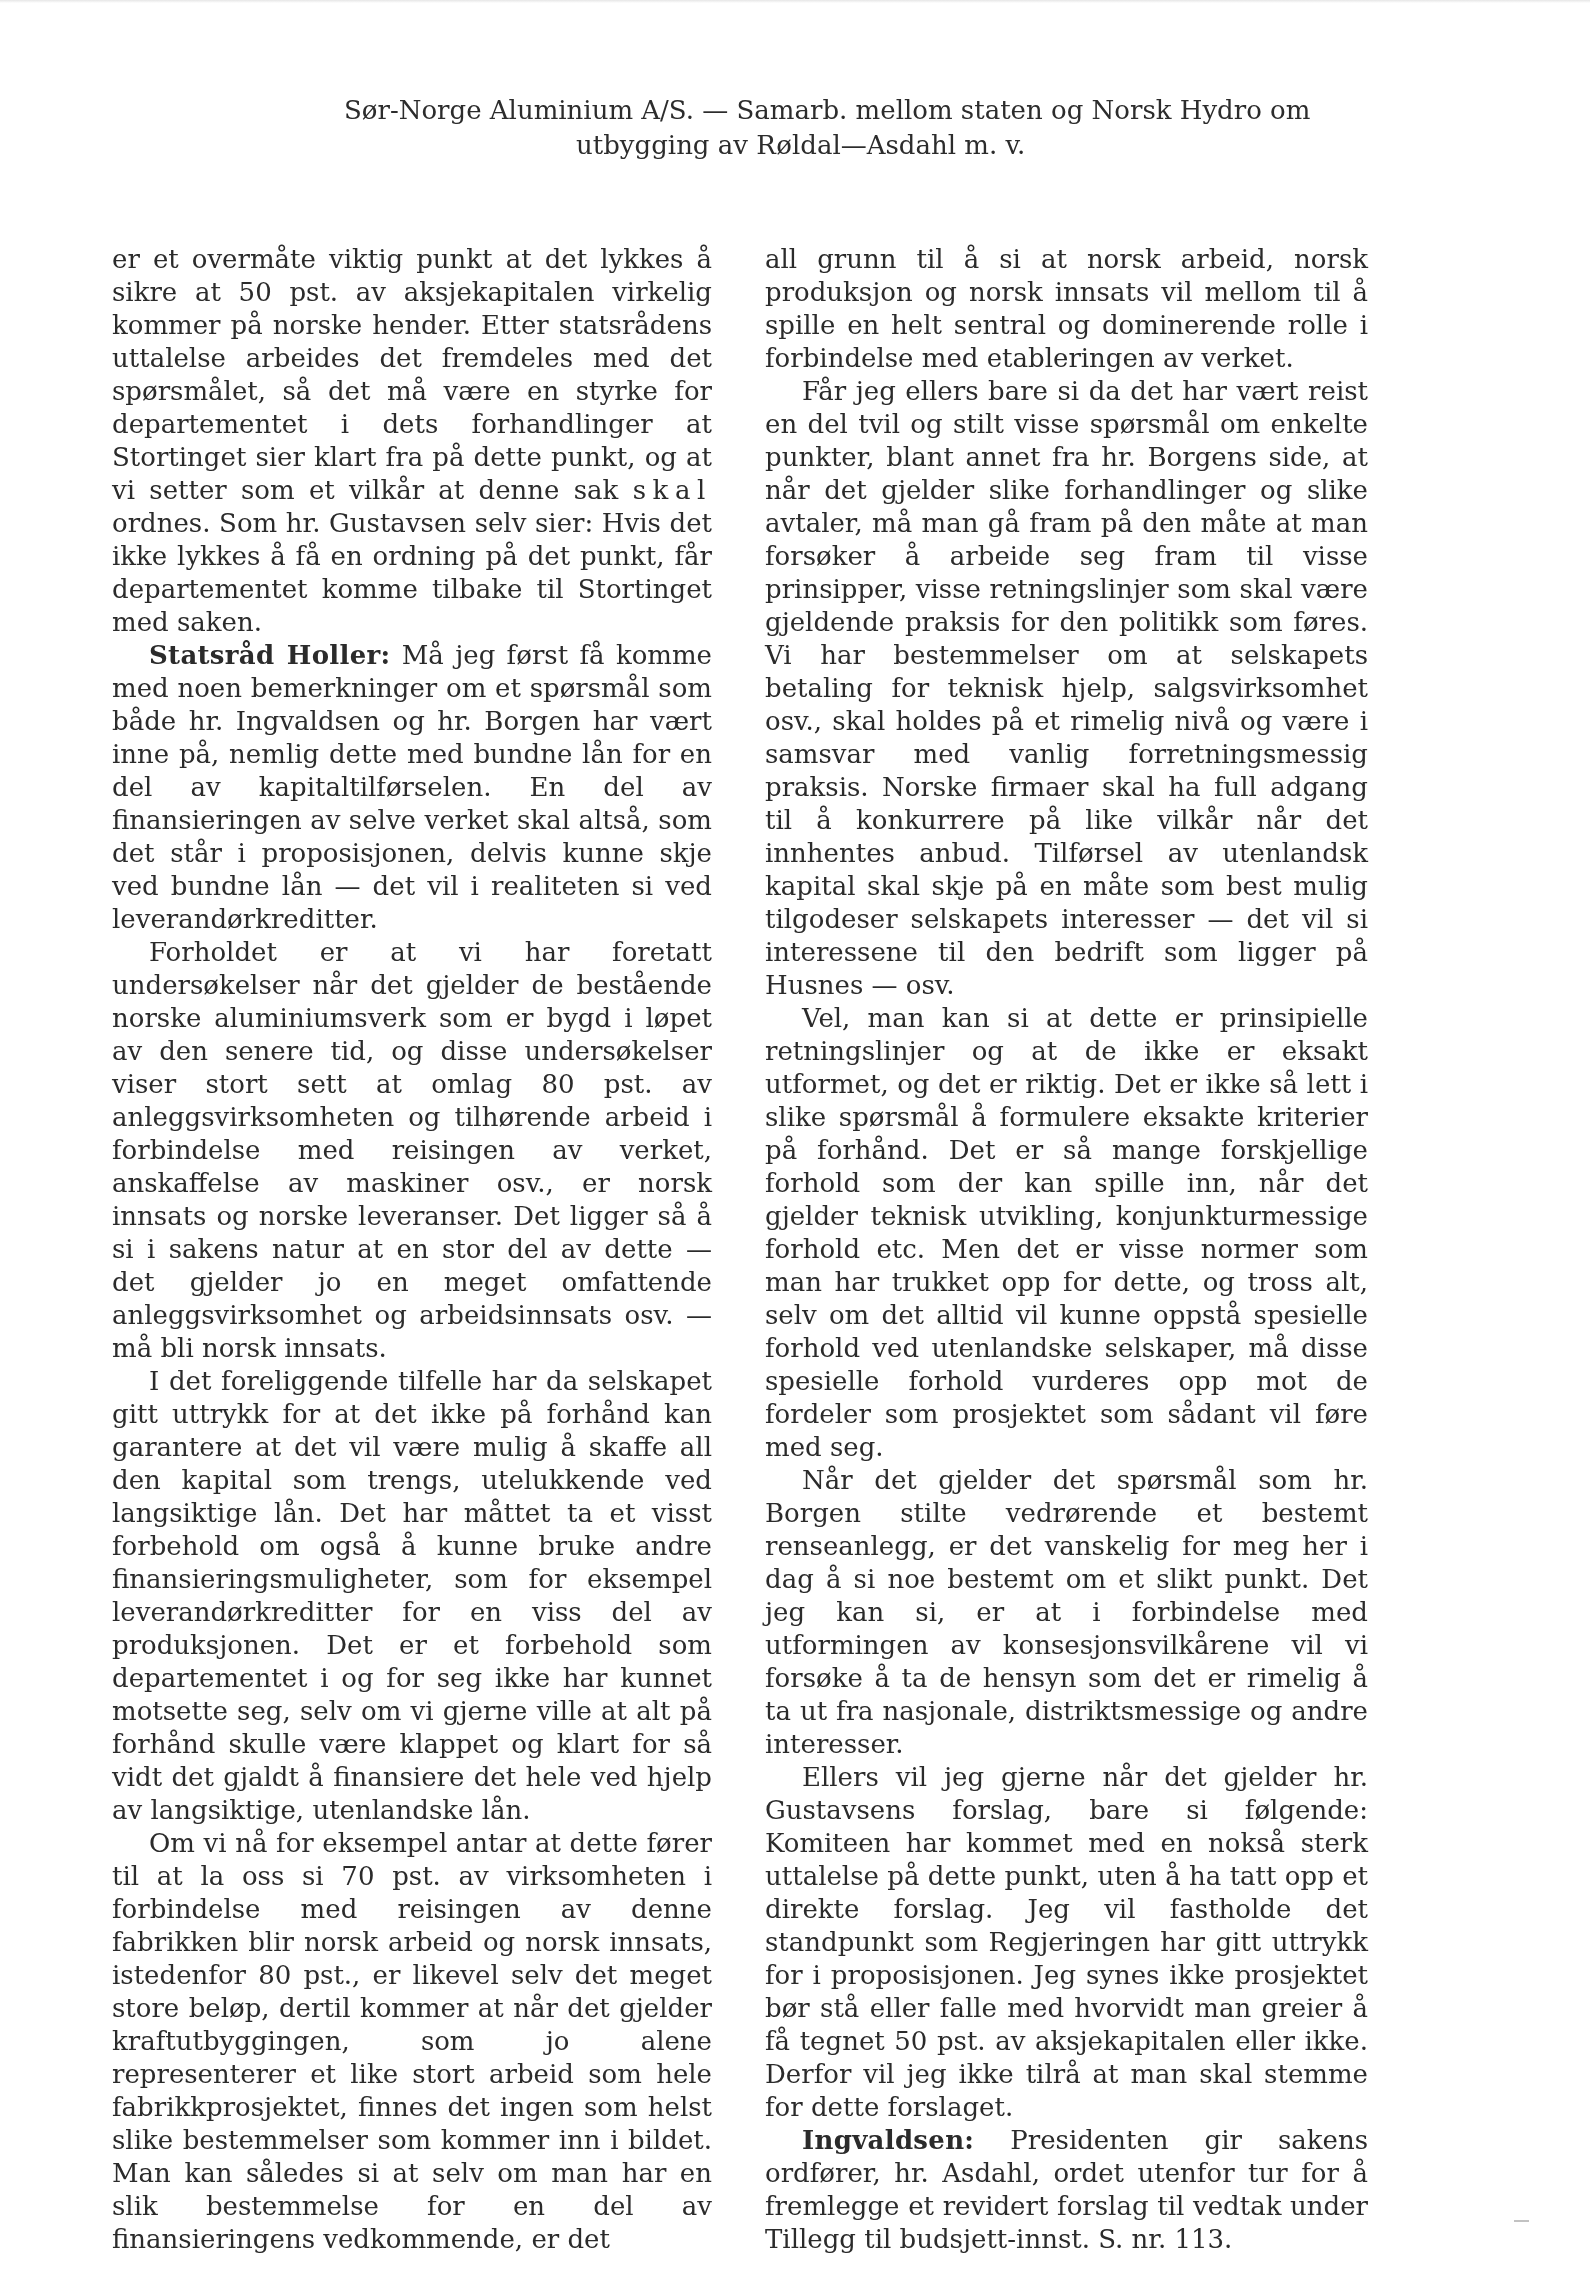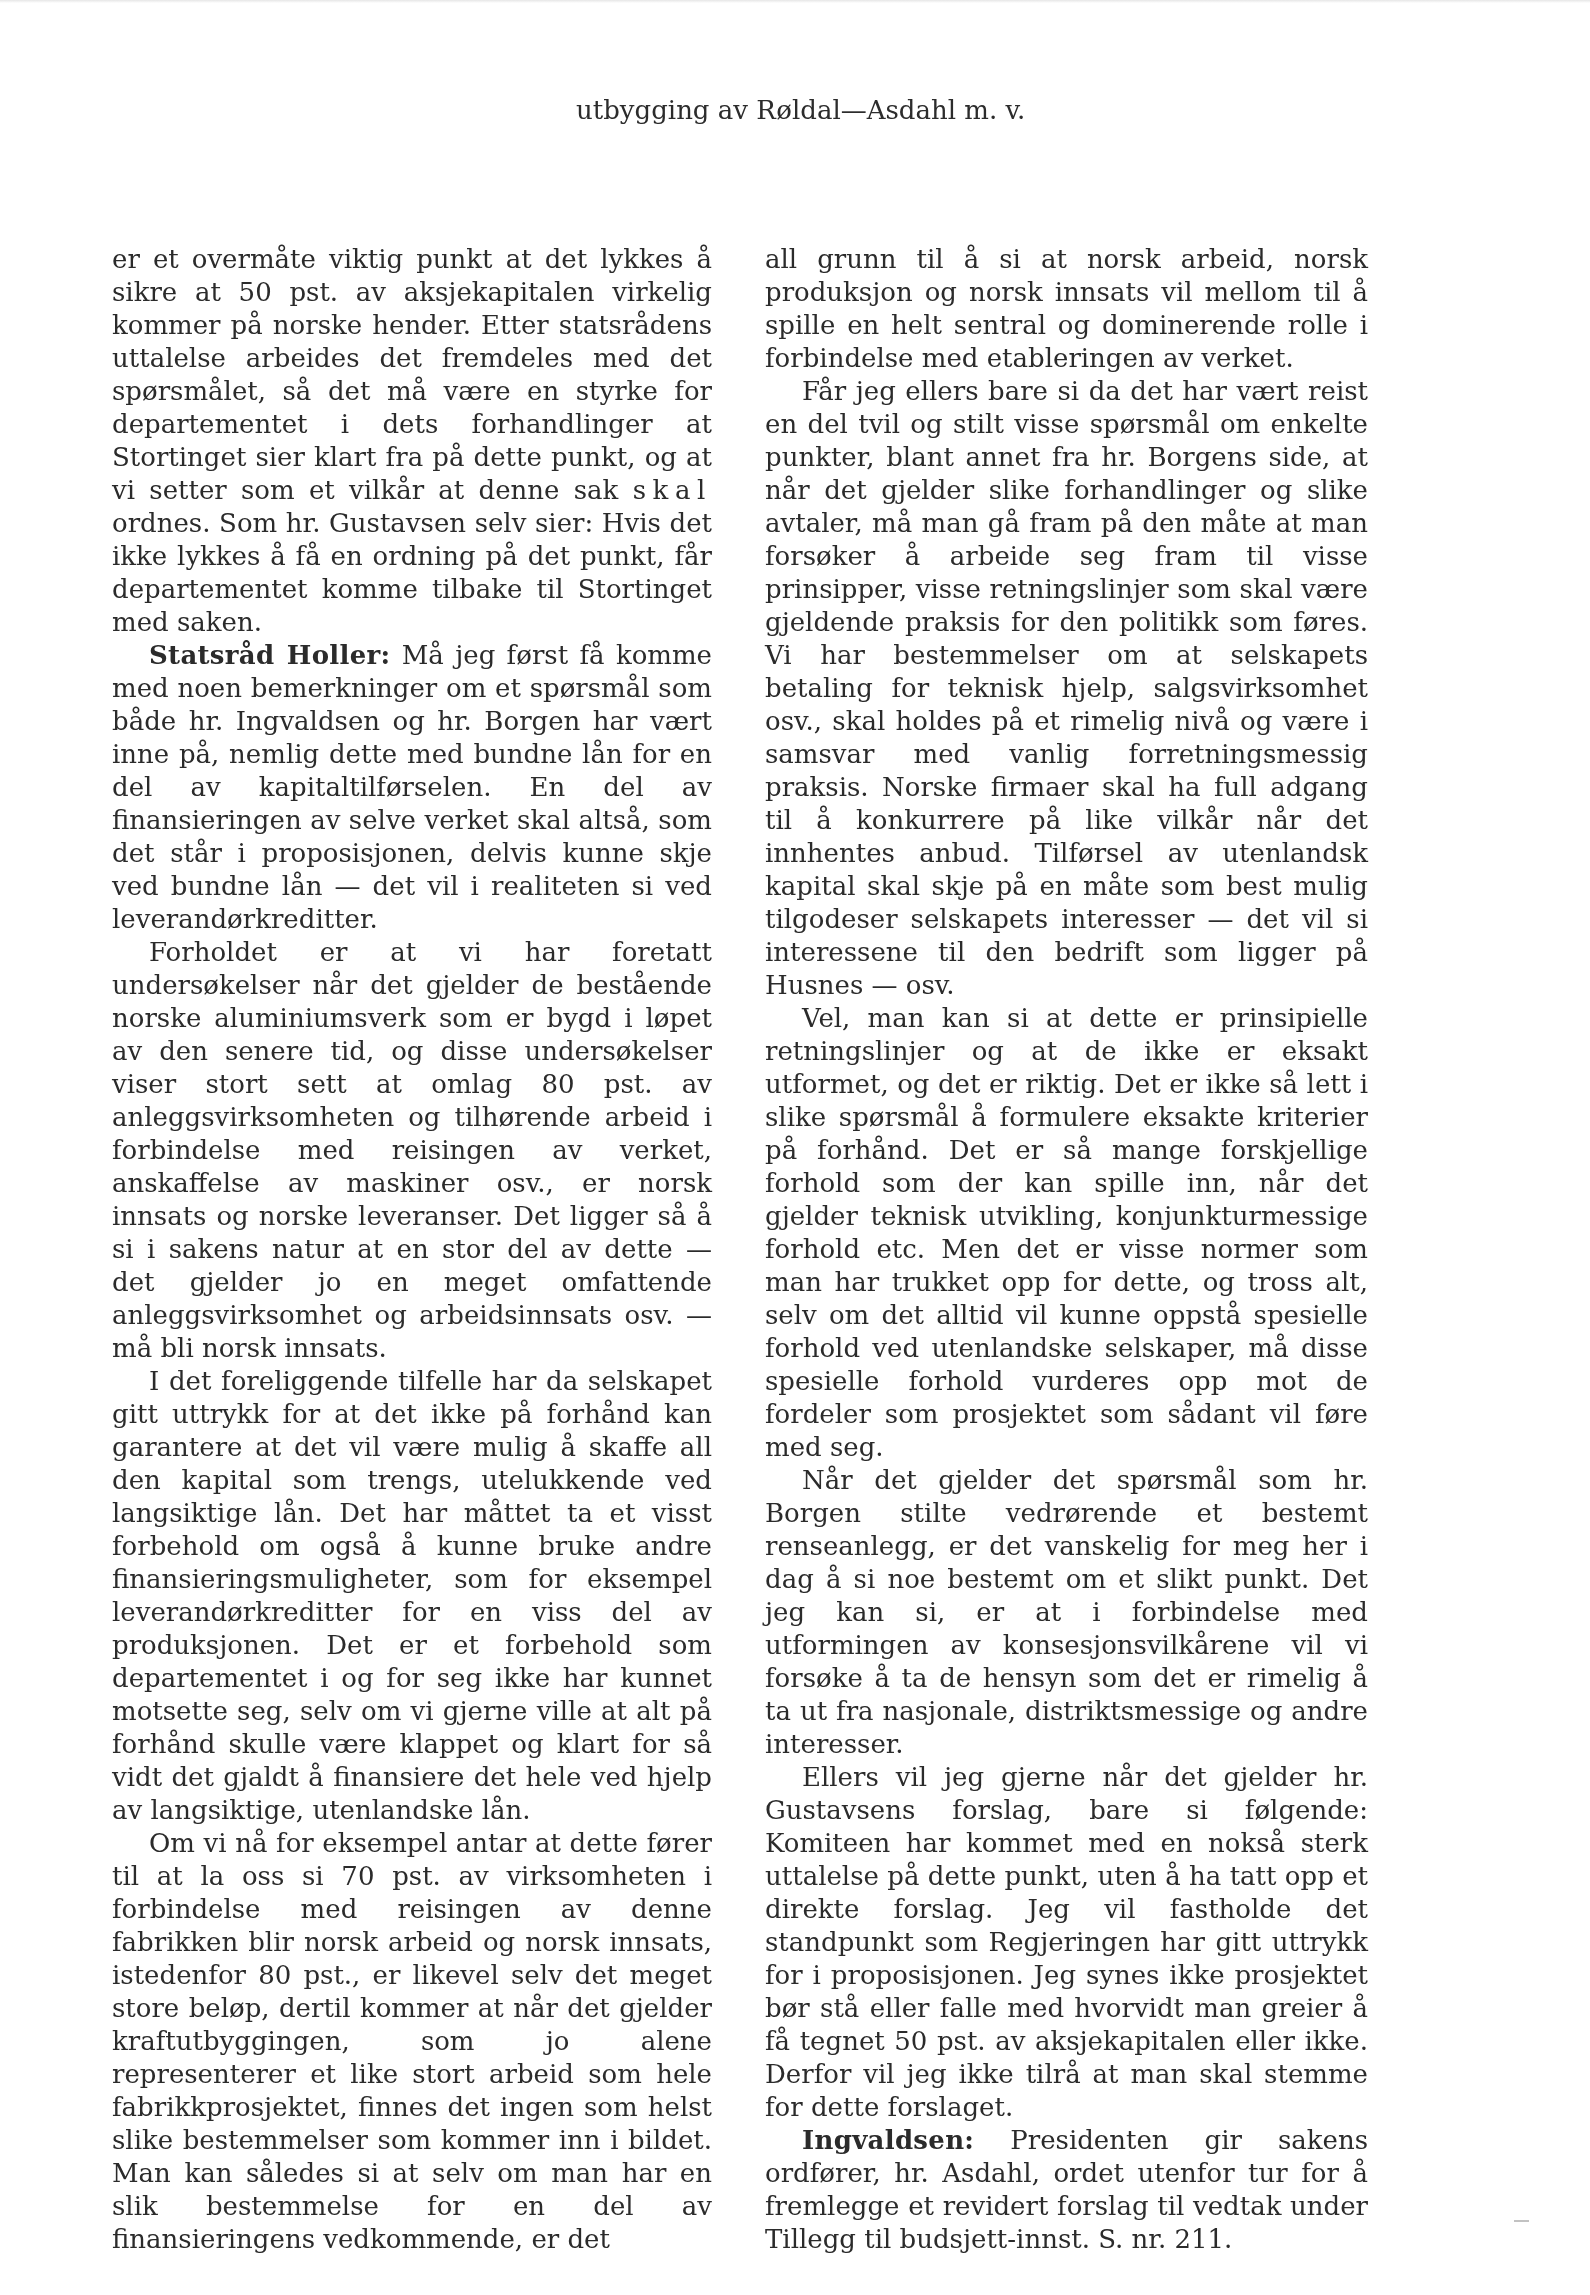--- a/index.html
+++ b/index.html
@@ -86,34 +86,35 @@
     background: #9a9a9a;
     opacity: 0.6;
   }
 </style>
 </head>
 <body>
 
 <div class="page-top-rule"></div>
 
 <header class="running-head">
+  <span class="line line2">Sør-Norge Aluminium A/S. — Samarb. mellom staten og Norsk Hydro om</span>
   <span class="line line3">utbygging av Røldal—Asdahl m. v.</span>
 </header>
 
 <section class="column left">
   <p class="para no-indent"><span>er et overmåte viktig punkt at det lykkes å sikre at 50 pst. av aksjekapitalen virkelig kommer på norske hender. Etter statsrådens uttalelse arbeides det fremdeles med det spørsmålet, så det må være en styrke for departementet i dets forhandlinger at Stortinget sier klart fra på dette punkt, og at vi setter som et vilkår at denne sak </span><span class="spaced">skal</span><span> ordnes. Som hr. Gustavsen selv sier: Hvis det ikke lykkes å få en ordning på det punkt, får departementet komme tilbake til Stortinget med saken.</span></p>
   <p class="para speech"><span class="speaker">Statsråd Holler:</span><span> Må jeg først få komme med noen bemerkninger om et spørsmål som både hr. Ingvaldsen og hr. Borgen har vært inne på, nemlig dette med bundne lån for en del av kapitaltilførselen. En del av finansieringen av selve verket skal altså, som det står i proposisjonen, delvis kunne skje ved bundne lån — det vil i realiteten si ved leverandørkreditter.</span></p>
   <p class="para">Forholdet er at vi har foretatt undersøkelser når det gjelder de bestående norske aluminiumsverk som er bygd i løpet av den senere tid, og disse undersøkelser viser stort sett at omlag 80 pst. av anleggsvirksomheten og tilhørende arbeid i forbindelse med reisingen av verket, anskaffelse av maskiner osv., er norsk innsats og norske leveranser. Det ligger så å si i sakens natur at en stor del av dette — det gjelder jo en meget omfattende anleggsvirksomhet og arbeidsinnsats osv. — må bli norsk innsats.</p>
   <p class="para">I det foreliggende tilfelle har da selskapet gitt uttrykk for at det ikke på forhånd kan garantere at det vil være mulig å skaffe all den kapital som trengs, utelukkende ved langsiktige lån. Det har måttet ta et visst forbehold om også å kunne bruke andre finansieringsmuligheter, som for eksempel leverandørkreditter for en viss del av produksjonen. Det er et forbehold som departementet i og for seg ikke har kunnet motsette seg, selv om vi gjerne ville at alt på forhånd skulle være klappet og klart for så vidt det gjaldt å finansiere det hele ved hjelp av langsiktige, utenlandske lån.</p>
   <p class="para">Om vi nå for eksempel antar at dette fører til at la oss si 70 pst. av virksomheten i forbindelse med reisingen av denne fabrikken blir norsk arbeid og norsk innsats, istedenfor 80 pst., er likevel selv det meget store beløp, dertil kommer at når det gjelder kraftutbyggingen, som jo alene representerer et like stort arbeid som hele fabrikkprosjektet, finnes det ingen som helst slike bestemmelser som kommer inn i bildet. Man kan således si at selv om man har en slik bestemmelse for en del av finansieringens vedkommende, er det</p>
 </section>
 
 <section class="column right">
   <p class="para no-indent">all grunn til å si at norsk arbeid, norsk produksjon og norsk innsats vil mellom til å spille en helt sentral og dominerende rolle i forbindelse med etableringen av verket.</p>
   <p class="para">Får jeg ellers bare si da det har vært reist en del tvil og stilt visse spørsmål om enkelte punkter, blant annet fra hr. Borgens side, at når det gjelder slike forhandlinger og slike avtaler, må man gå fram på den måte at man forsøker å arbeide seg fram til visse prinsipper, visse retningslinjer som skal være gjeldende praksis for den politikk som føres. Vi har bestemmelser om at selskapets betaling for teknisk hjelp, salgsvirksomhet osv., skal holdes på et rimelig nivå og være i samsvar med vanlig forretningsmessig praksis. Norske firmaer skal ha full adgang til å konkurrere på like vilkår når det innhentes anbud. Tilførsel av utenlandsk kapital skal skje på en måte som best mulig tilgodeser selskapets interesser — det vil si interessene til den bedrift som ligger på Husnes — osv.</p>
   <p class="para">Vel, man kan si at dette er prinsipielle retningslinjer og at de ikke er eksakt utformet, og det er riktig. Det er ikke så lett i slike spørsmål å formulere eksakte kriterier på forhånd. Det er så mange forskjellige forhold som der kan spille inn, når det gjelder teknisk utvikling, konjunkturmessige forhold etc. Men det er visse normer som man har trukket opp for dette, og tross alt, selv om det alltid vil kunne oppstå spesielle forhold ved utenlandske selskaper, må disse spesielle forhold vurderes opp mot de fordeler som prosjektet som sådant vil føre med seg.</p>
   <p class="para">Når det gjelder det spørsmål som hr. Borgen stilte vedrørende et bestemt renseanlegg, er det vanskelig for meg her i dag å si noe bestemt om et slikt punkt. Det jeg kan si, er at i forbindelse med utformingen av konsesjonsvilkårene vil vi forsøke å ta de hensyn som det er rimelig å ta ut fra nasjonale, distriktsmessige og andre interesser.</p>
   <p class="para">Ellers vil jeg gjerne når det gjelder hr. Gustavsens forslag, bare si følgende: Komiteen har kommet med en nokså sterk uttalelse på dette punkt, uten å ha tatt opp et direkte forslag. Jeg vil fastholde det standpunkt som Regjeringen har gitt uttrykk for i proposisjonen. Jeg synes ikke prosjektet bør stå eller falle med hvorvidt man greier å få tegnet 50 pst. av aksjekapitalen eller ikke. Derfor vil jeg ikke tilrå at man skal stemme for dette forslaget.</p>
-  <p class="para speech"><span class="speaker">Ingvaldsen:</span><span> Presidenten gir sakens ordfører, hr. Asdahl, ordet utenfor tur for å fremlegge et revidert forslag til vedtak under Tillegg til budsjett-innst. S. nr. 211.</span></p>
+  <p class="para speech"><span class="speaker">Ingvaldsen:</span><span> Presidenten gir sakens ordfører, hr. Asdahl, ordet utenfor tur for å fremlegge et revidert forslag til vedtak under Tillegg til budsjett-innst. S. nr. 113.</span></p>
 </section>
 
 <div class="stray-mark"></div>
 
 
 </body></html>

